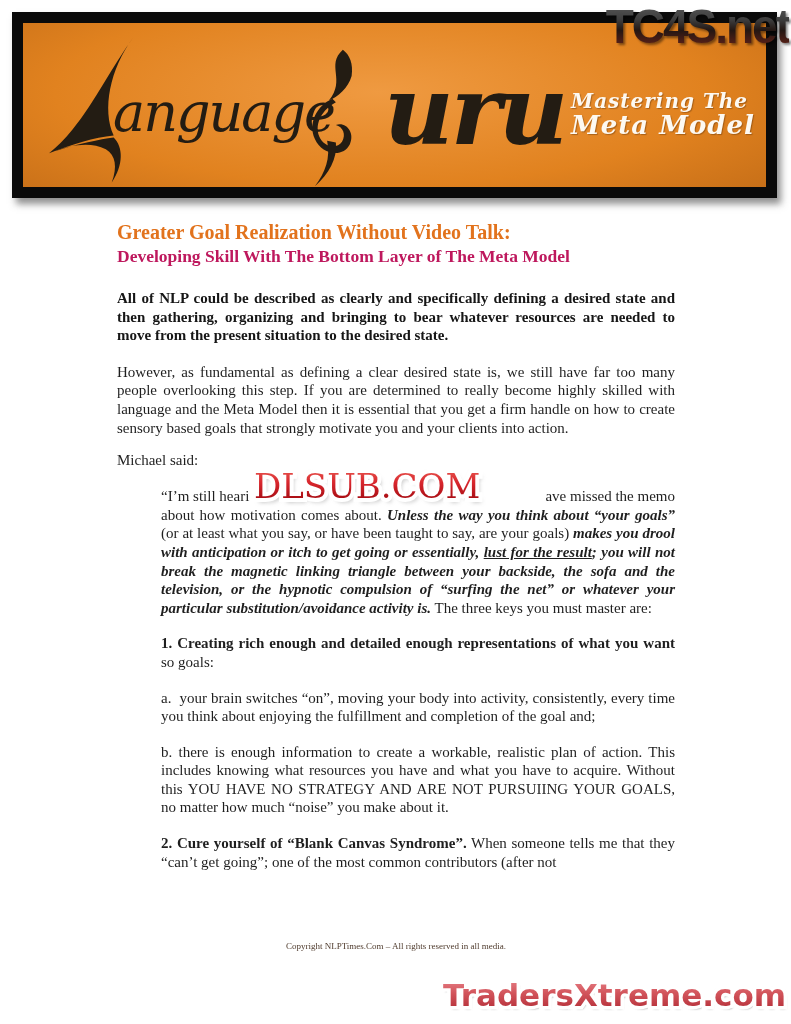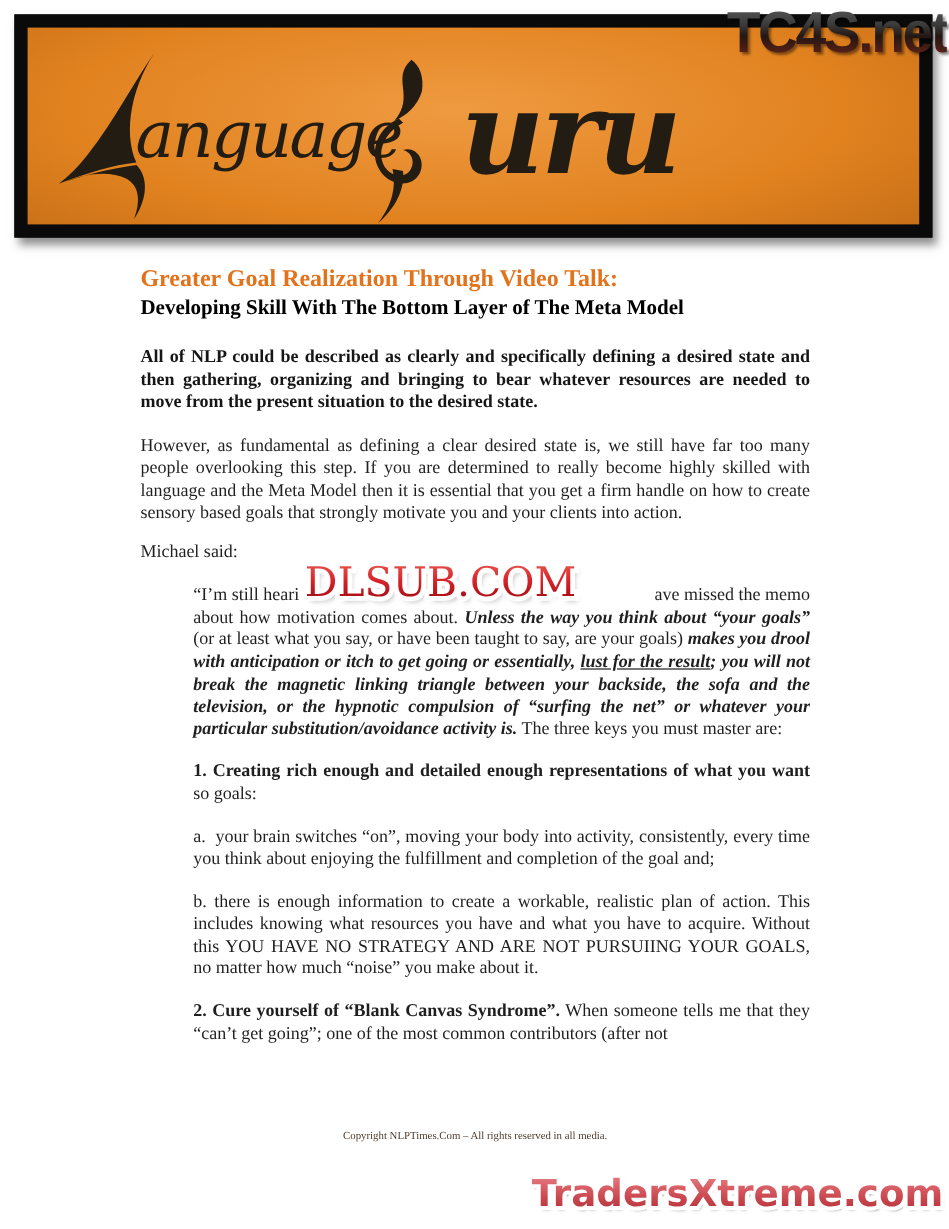--- a/index.html
+++ b/index.html
@@ -55,21 +55,21 @@
     font-family:"DejaVu Serif", serif;font-style:italic;font-weight:700;
     color:#fdf9f2;white-space:nowrap;
     text-shadow:1px 1px 1px rgba(60,30,0,0.35);
   }
   .tagline .t1{font-size:20px;line-height:21px;letter-spacing:1px;display:block;}
   .tagline .t2{font-size:26px;line-height:26px;letter-spacing:1px;display:block;}
 
   
   .content{position:absolute;left:117px;top:220px;width:558px;}
   .title1{margin:0;font-size:20px;line-height:25px;font-weight:700;color:#e2731d;}
-  .title2{margin:0;font-size:17.5px;line-height:23px;font-weight:700;color:#000000;}
+  .title2{margin:0;font-size:17.5px;line-height:23px;font-weight:700;color:#be185d;}
   .content p{margin:0;font-size:15px;line-height:18.6px;text-align:justify;}
   .intro{margin-top:21px !important;font-weight:700;color:#161616;}
   .para2{margin-top:18px !important;}
   .attr{margin-top:14px !important;text-align:center;}
   .quote{margin-left:44px;margin-top:17px;}
   .qline1{position:relative;height:19px;}
   .qfrag-l{position:absolute;left:0;top:0;font-size:15px;line-height:18.6px;}
   .qfrag-r{position:absolute;right:0;top:0;font-size:15px;line-height:18.6px;}
   .qrest{margin-top:0 !important;}
   .bi{font-weight:700;font-style:italic;}
@@ -135,26 +135,30 @@
       <span class="logo-rest1">anguage</span>
 
       <svg class="swoosh" style="left:278px;top:25px;width:68px;height:140px;" viewBox="0 0 66 160" aria-hidden="true">
         <path d="M42,2 C22,20 46,36 26,60 C36,56 48,46 52,32 C54,18 50,8 42,2 Z"></path>
         <path d="M30,58 C12,66 2,86 10,104 C18,122 42,126 50,110 C56,97 46,84 34,88 C42,90 46,99 41,107 C35,116 20,113 15,101 C9,86 19,70 34,62 Z"></path>
         <path d="M24,106 C28,126 22,142 10,158 C26,144 36,126 34,108 Z"></path>
       </svg>
 
       <span class="logo-rest2">uru</span>
 
+      <div class="tagline">
+        <span class="t1">Mastering The</span>
+        <span class="t2">Meta Model</span>
+      </div>
 
     </div>
   </div>
 
   <div class="content">
-    <h1 class="title1">Greater Goal Realization Through Video Talk:</h1>
+    <h1 class="title1">Greater Goal Realization Without Video Talk:</h1>
     <h2 class="title2">Developing Skill With The Bottom Layer of The Meta Model</h2>
 
     <p class="intro">All of NLP could be described as clearly and specifically defining a desired state and then gathering, organizing and bringing to bear whatever resources are needed to move from the present situation to the desired state.</p>
 
     <p class="para2">However, as fundamental as defining a clear desired state is, we still have far too many people overlooking this step. If you are determined to really become highly skilled with language and the Meta Model then it is essential that you get a firm handle on how to create sensory based goals that strongly motivate you and your clients into action.</p>
 
     <p class="attr">Michael said:</p>
 
     <div class="quote">
 

